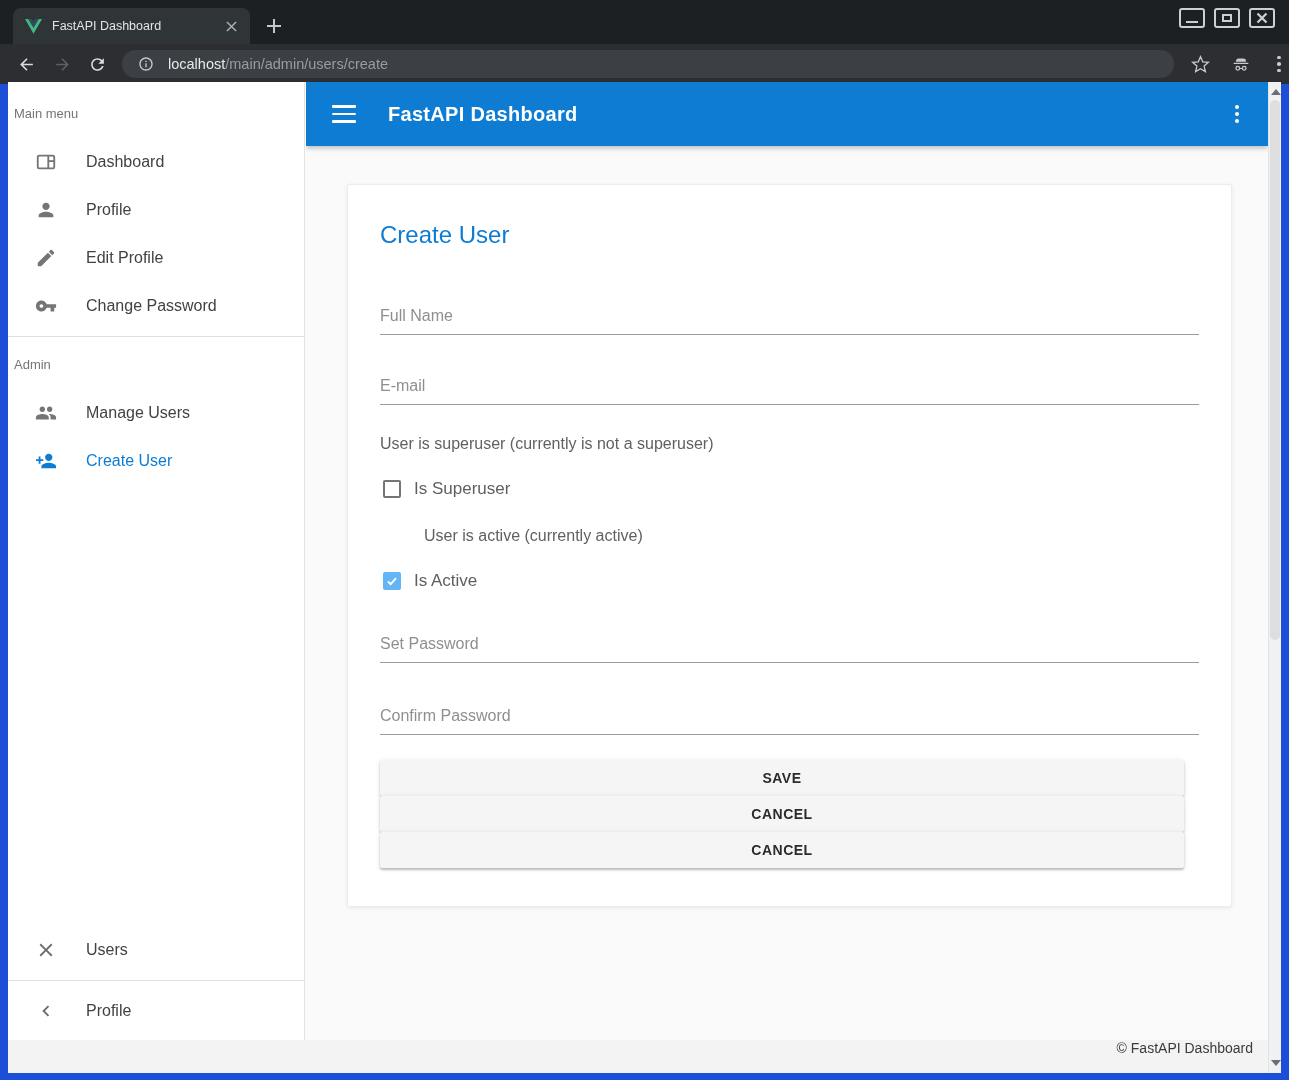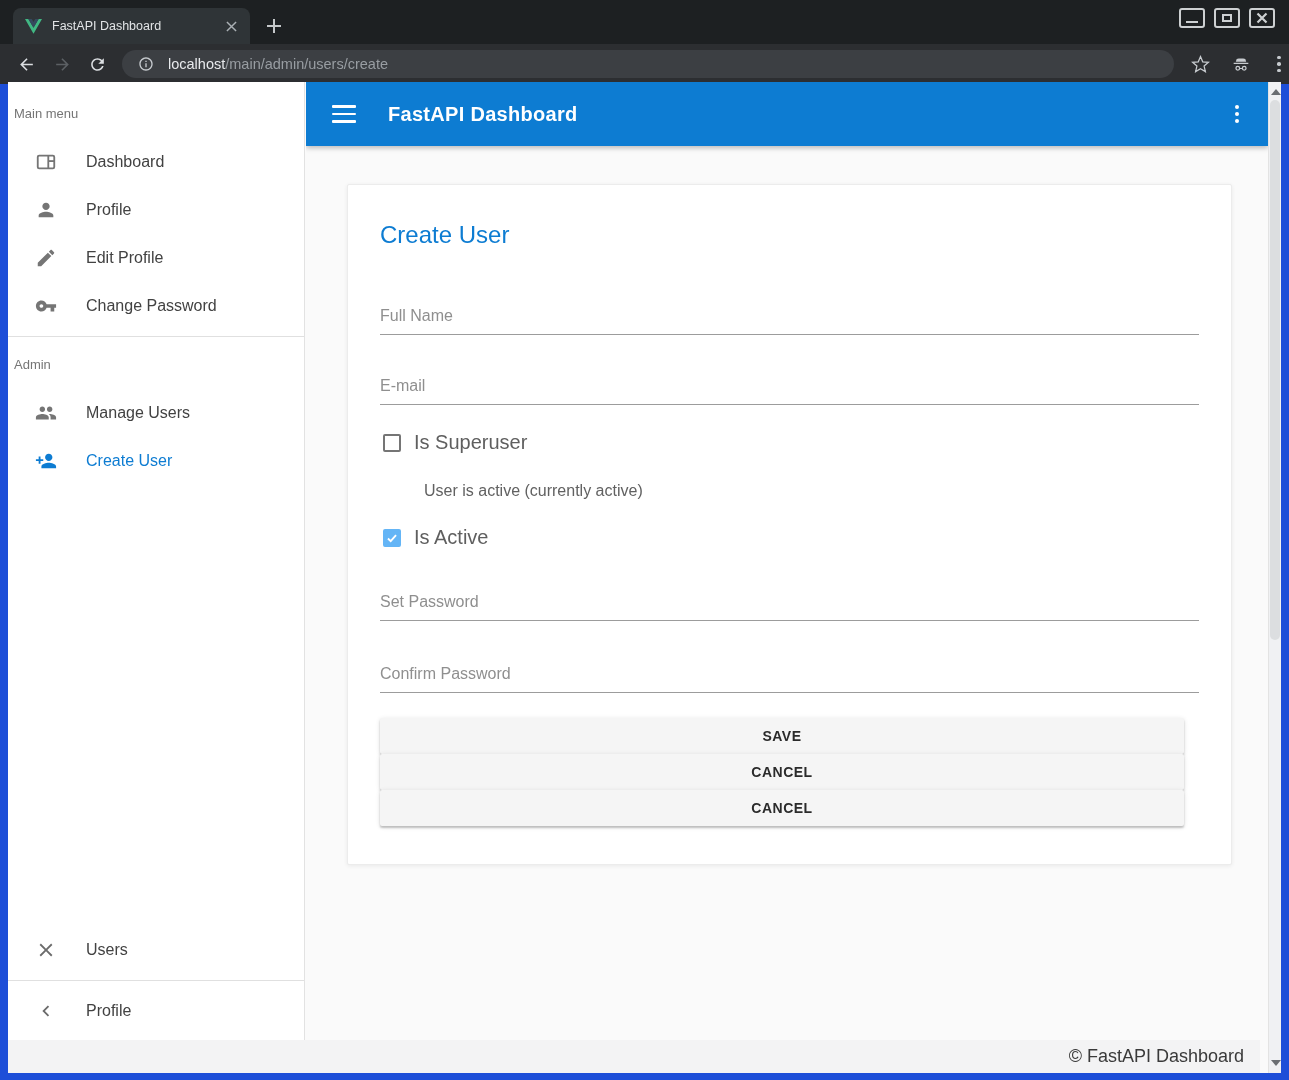--- a/index.html
+++ b/index.html
@@ -80,25 +80,25 @@
   .f-mail { margin-top:38px; }
   .f-pass { margin-top:40px; }
   .f-conf { margin-top:40px; }
   .hint { margin-top:30px; font-size:16px; color:#616161; }
   .hint.second { margin-top:28px;margin-left:44px; }
   .check-row { margin-top:26px; display:flex; align-items:center; cursor:pointer; }
   .checkbox { width:18px; height:18px; border:2px solid #757575; border-radius:2px; margin-left:3px; flex:0 0 auto; display:flex; align-items:center; justify-content:center; background:#fff; }
   .checkbox svg { display:none; }
   .checkbox.checked { background:#64b5f6; border-color:#64b5f6; }
   .checkbox.checked svg { display:block; width:14px; height:14px; stroke:#ffffff; stroke-width:2.4; fill:none; }
-  .check-label { margin-left:13px; font-size:20px; color:#5f5f5f; }
+  .check-label { margin-left:13px; font-size:17px; color:#5f5f5f; }
   .actions { margin-top:25px; display:flex;flex-direction:column; }
   .btn { min-width:88px; height:36px; margin-right:15px; padding:0 16px; background:#f5f5f5; border:none; border-radius:2px; box-shadow:0 2px 2px rgba(0,0,0,0.2), 0 1px 5px rgba(0,0,0,0.12); font-family:"Liberation Sans", sans-serif; font-size:14px; font-weight:700; letter-spacing:0.5px; color:#2b2b2b; cursor:pointer; }
 
-  .page-footer { position:absolute; left:0; right:21px; bottom:0; height:33px; background:#f3f3f4; display:flex; align-items:center; justify-content:flex-end; padding-right:16px; font-size:18px; color:#3a3a3a; }
+  .page-footer { position:absolute; left:0; right:12px; bottom:0; height:33px; background:#f3f3f4; display:flex; justify-content:flex-end; padding-right:16px; font-size:14px; color:#3a3a3a; }
 </style>
 </head>
 <body>
 
 <div class="screen">
 
   <div class="titlebar">
     <div class="tab">
       <svg class="favicon" viewBox="0 0 24 21">
         <path fill="#41b883" d="M0 0 L12 20.7 L24 0 L19.2 0 L12 12.4 L4.8 0 Z"></path>
@@ -273,20 +273,21 @@
       <div class="card">
         <h1>Create User</h1>
 
         <div class="field f-name">
           <input type="text" placeholder="Full Name" style="">
         </div>
         <div class="field f-mail">
           <input type="text" placeholder="E-mail" style="">
         </div>
 
+        <div class="hint">User is superuser (currently is not a superuser)</div>
         <div class="check-row">
           <span class="checkbox">
             
           </span>
           <span class="check-label">Is Superuser</span>
         </div>
 
         <div class="hint second">User is active (currently active)</div>
         <div class="check-row">
           <span class="checkbox checked">

